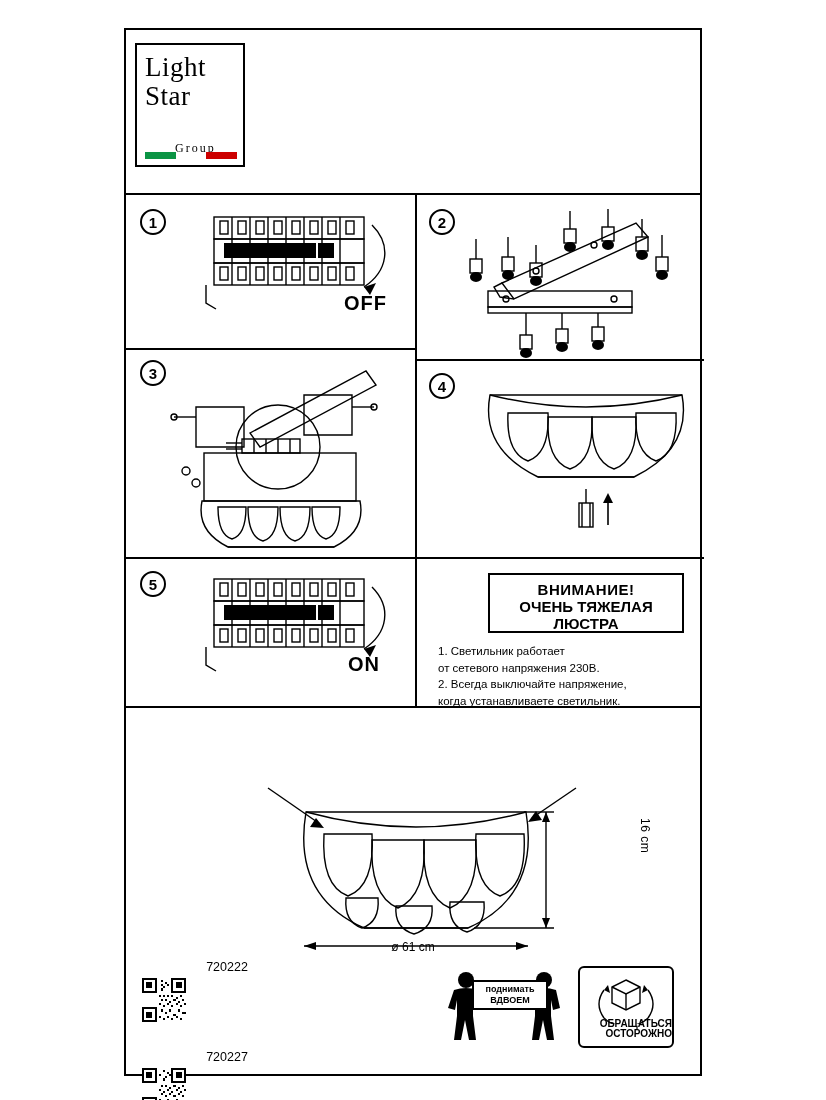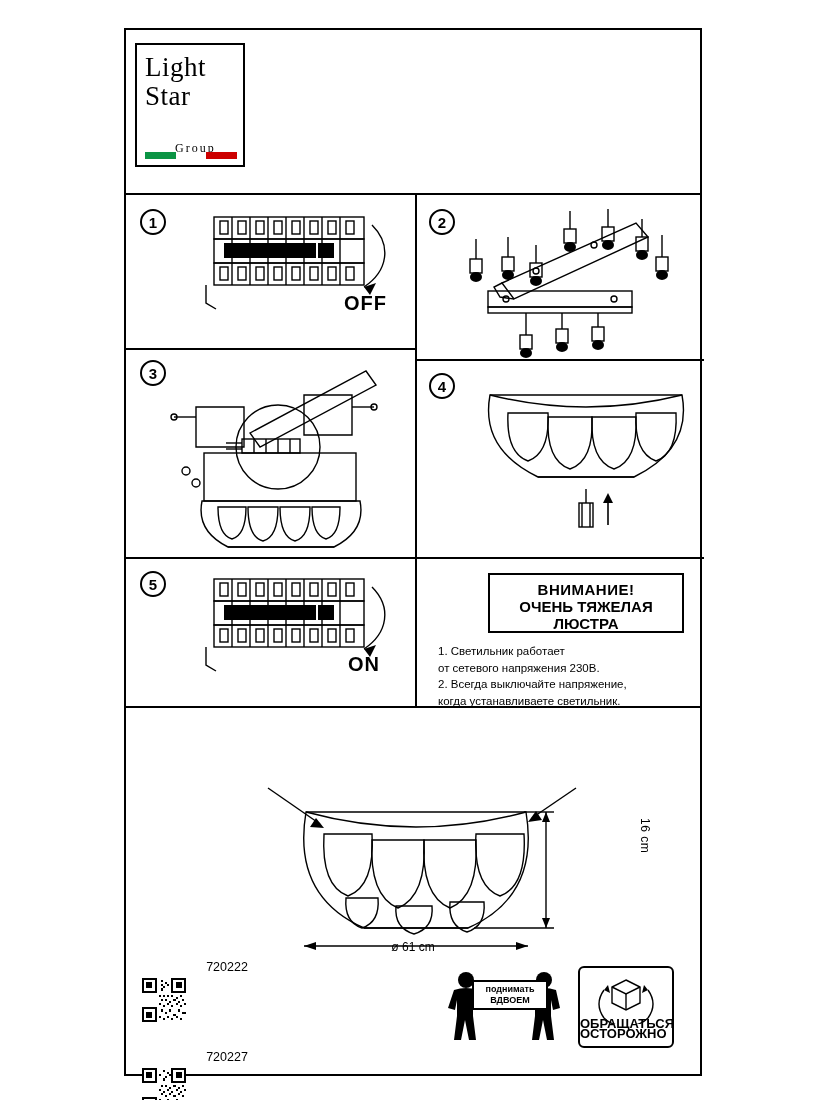--- a/index.html
+++ b/index.html
@@ -188,22 +188,22 @@
     position: absolute;
     left: 452px; top: 258px;
     width: 96px; height: 82px;
     border: 2px solid #000;
     border-radius: 6px;
     background: #fff;
   }
   .fragile-text {
     position: absolute;
     left: 0; right: 0; bottom: 7px;
-    text-align: left;
-    font-size: 13px;
+    text-align: right;
+    font-size: 10px;
     font-weight: bold;
     line-height: 10px;
   }
   svg { display: block; }
   .stroke { fill: none; stroke: #000; stroke-width: 1.4; }
   .fillblack { fill: #000; }
 </style>
 </head>
 <body>
 

